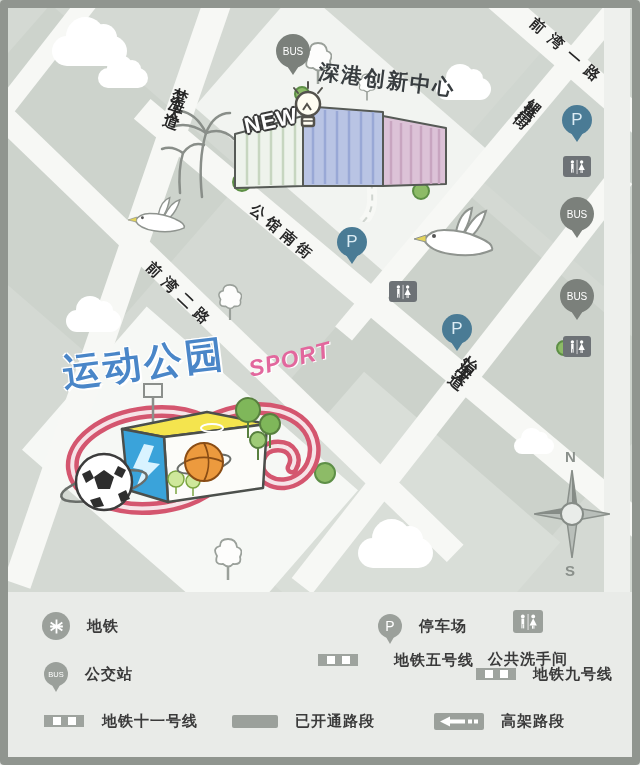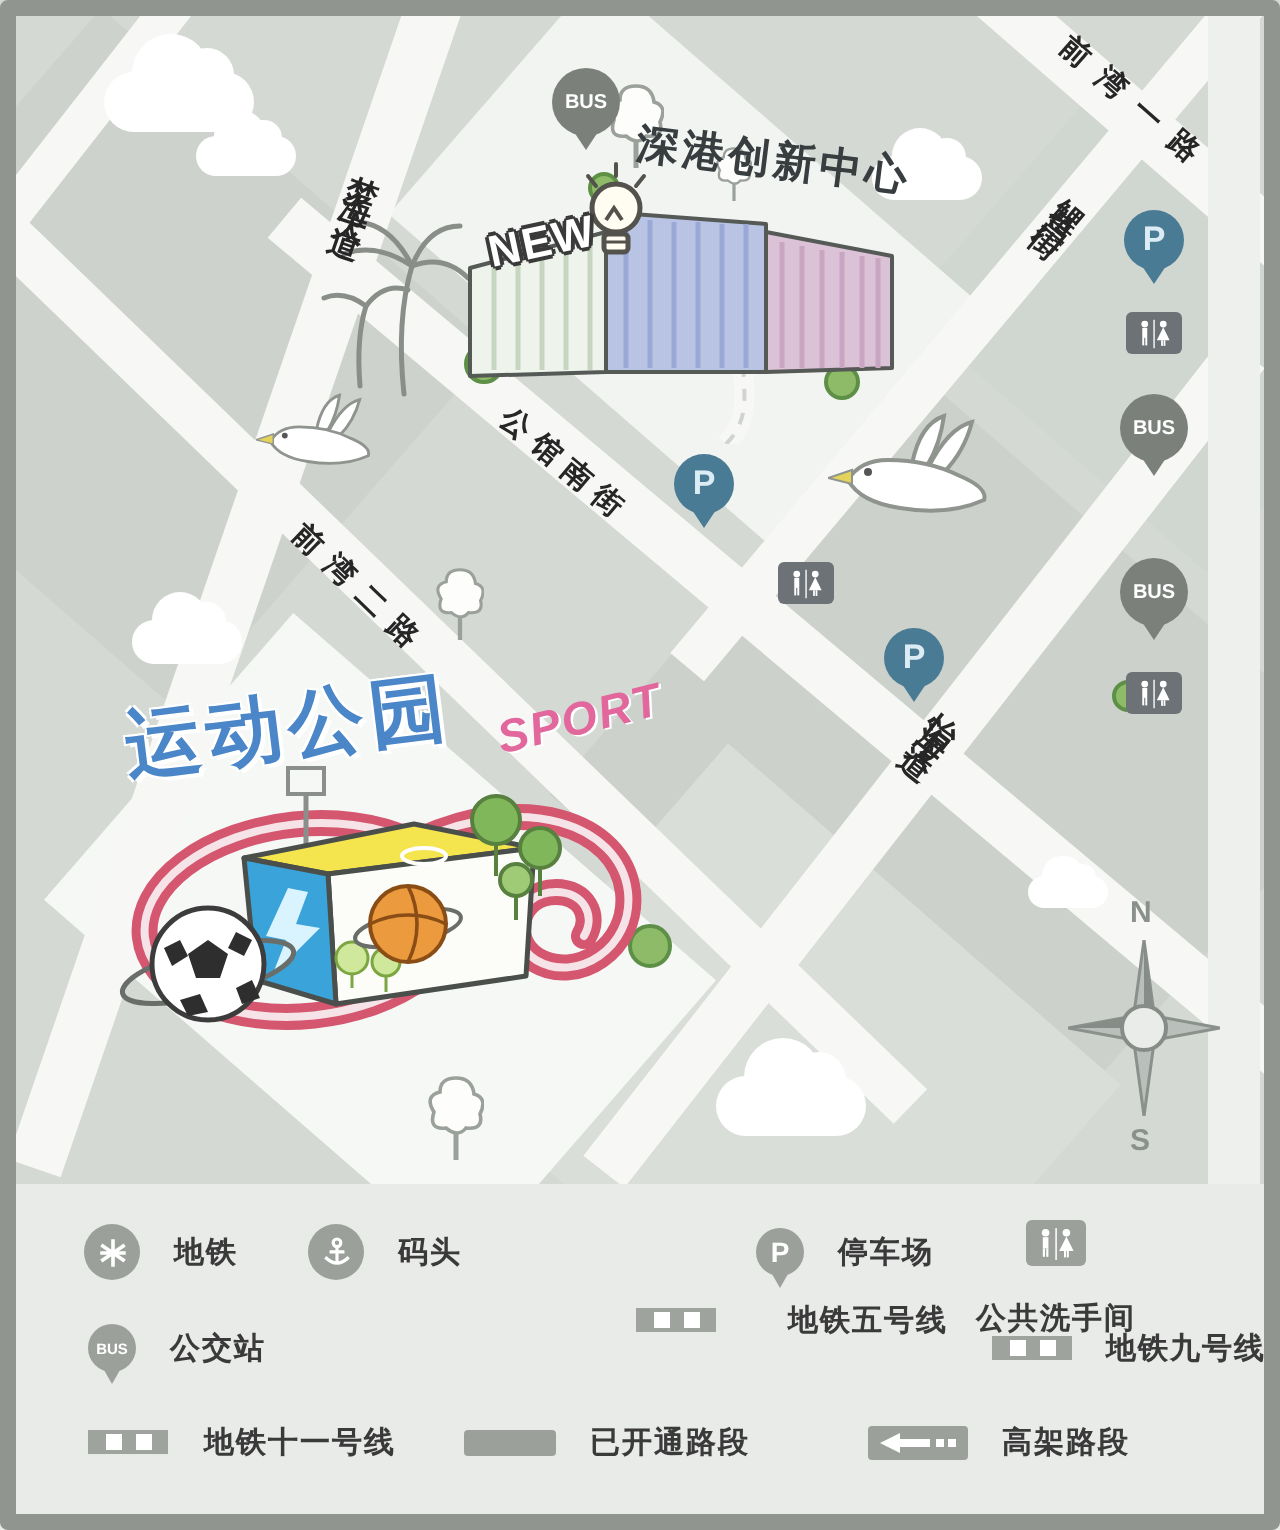--- a/index.html
+++ b/index.html
@@ -19,21 +19,21 @@
   .s-gongguan{left:258px;top:200px;transform:rotate(40deg);transform-origin:left top;letter-spacing:5px;}
   .s-qianwan2{left:155px;top:258px;transform:rotate(44deg);transform-origin:left top;letter-spacing:7px;}
   .s-yihai{left:472px;top:348px;writing-mode:vertical-rl;transform:rotate(38deg);transform-origin:top center;letter-spacing:7px;font-size:16px;}
   
   .cloud{position:absolute;width:5em;height:2em;background:#fff;border-radius:2em;}
   .cloud::before{content:"";position:absolute;width:2.6em;height:2.6em;left:.9em;top:-1.3em;background:#fff;border-radius:50%;}
   .cloud::after{content:"";position:absolute;width:1.8em;height:1.8em;right:.7em;top:-.8em;background:#fff;border-radius:50%;}
   .bush{position:absolute;border-radius:50%;background:#8dbb67;border:2px solid #5d8f46;}
   
   .pin{position:absolute;display:flex;align-items:center;justify-content:center;border-radius:50%;
-       background:var(--c);color:#fff;font-weight:bold;letter-spacing:0;}
+       background:var(--c);color:#fff;font-weight:normal;letter-spacing:0;}
   .pin::after{content:"";position:absolute;top:94%;left:50%;transform:translateX(-50%);
        border:6px solid transparent;border-top:9px solid var(--c);}
   .pin-bus{--c:#7b807b;width:34px;height:34px;font-size:10px;}
   .pin-p{--c:#4a7b95;width:30px;height:30px;font-size:17px;color:#dcecf4;}
   .pin-legend{width:24px;height:24px;font-size:7.5px;}
   .pin-legend.pin-p{font-size:14px;}
   .pin-legend::after{border-width:4px;border-top-width:7px;}
   .wc{position:absolute;width:28px;height:21px;background:#6d7276;border-radius:3px;
       display:flex;align-items:center;justify-content:center;}
   
@@ -315,29 +315,20 @@
   <div class="legend">
 
     <div class="lg-item" style="left:42px;top:18px;">
       <span class="lg-circle">
           <svg width="17" height="17" viewBox="0 0 16 16">
             <path d="M8,1.5 V14.5 M2.5,4.2 L13.5,11.8 M13.5,4.2 L2.5,11.8 M2,8 H14" stroke="#fff" stroke-width="1.7" fill="none"></path>
           </svg>
         </span>
       <span class="lg-label">地铁</span>
     </div>
-    <div class="lg-item" style="left:154px;top:18px;">
-      <span class="lg-circle">
-          <svg width="17" height="17" viewBox="0 0 16 16" fill="none" stroke="#fff" stroke-width="1.5">
-            <circle cx="8" cy="3.2" r="1.8"></circle>
-            <path d="M8,5 V13 M4.5,7.5 h7 M2.5,10 Q8,15.5 13.5,10"></path>
-          </svg>
-        </span>
-      <span class="lg-label">码头</span>
-    </div>
     <div class="lg-item" style="left:378px;top:18px;">
       <span class="pin pin-p pin-legend" style="position:relative;--c:#9ba09b;color:#fff;">
           <span>P</span>
         </span>
       <span class="lg-label">停车场</span>
     </div>
     <div class="lg-item" style="left:488px;top:18px;flex-direction:column;">
       <span class="lg-wc">
           <svg width="24" height="18" viewBox="0 0 24 18" fill="#fff">
             <circle cx="6.8" cy="3.4" r="1.9"></circle>
@@ -357,21 +348,21 @@
     <div class="lg-item" style="left:44px;top:66px;">
       <span class="pin pin-bus pin-legend" style="position:relative;--c:#9ba09b;">
           <span>BUS</span>
         </span>
       <span class="lg-label">公交站</span>
     </div>
     <div class="lg-item" style="left:318px;top:52px;gap:36px;">
       <span class="lg-swatch"></span>
       <span class="lg-label">地铁五号线</span>
     </div>
-    <div class="lg-item" style="left:496px;top:66px;">
+    <div class="lg-item" style="left:476px;top:66px;">
       <span class="lg-swatch"></span>
       <span class="lg-label">地铁九号线</span>
     </div>
 
     <div class="lg-item" style="left:44px;top:113px;gap:18px;">
       <span class="lg-swatch"></span>
       <span class="lg-label">地铁十一号线</span>
     </div>
     <div class="lg-item" style="left:232px;top:113px;">
       <span class="lg-solid"></span>

